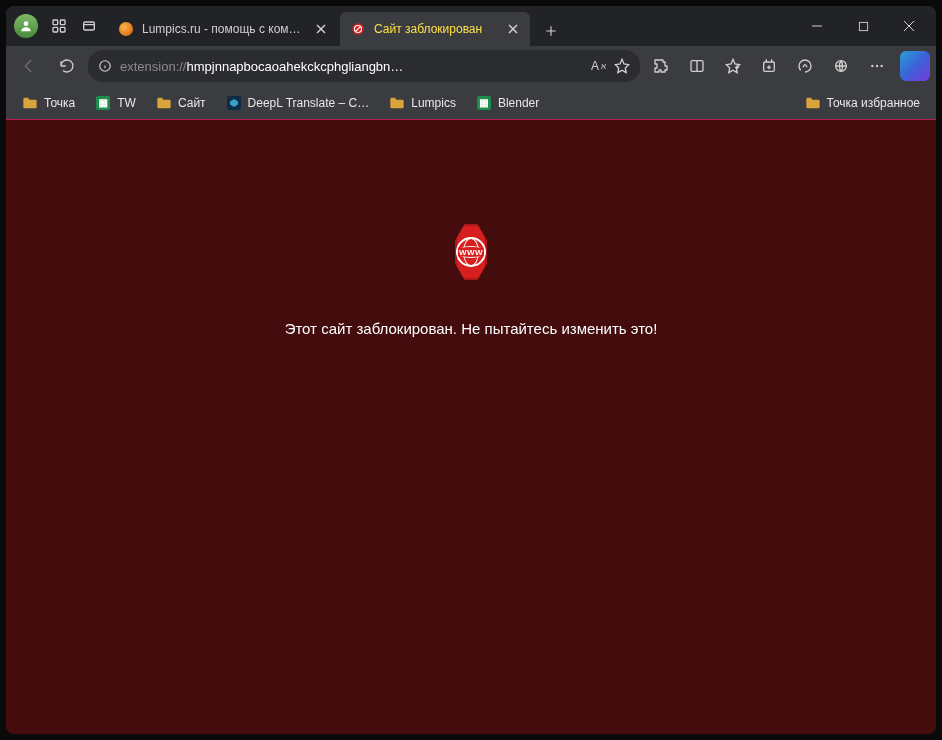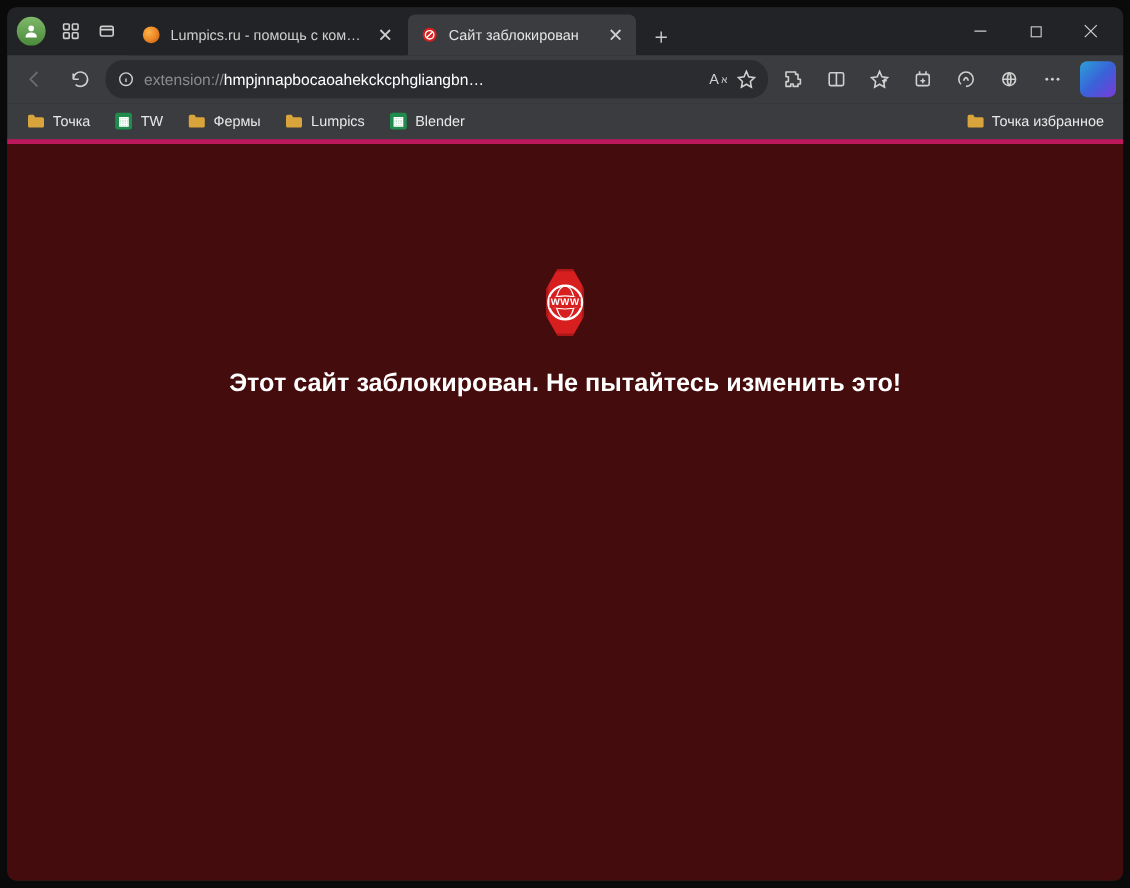--- a/index.html
+++ b/index.html
@@ -51,21 +51,21 @@
     max-width: 230px;
     background: #222326;
     border-radius: 6px 6px 0 0;
     display:flex; align-items:center;
     padding: 0 8px 0 10px;
     margin-right: 2px;
     color:#cfcfcf;
     gap:8px;
     position:relative;
   }
-  .tab.active { background: #3b3c3f; color:#e5e5e5;justify-content:space-between; }
+  .tab.active { background: #3b3c3f; color:#fde047;justify-content:space-between; }
   .tab .favicon { width:16px;height:16px;flex:0 0 16px;display:flex;align-items:center;justify-content:center; }
   .tab .tab-label { flex:1; white-space:nowrap; overflow:hidden; text-overflow:ellipsis; font-size:12px; }
   .tab .tab-close { width:18px;height:18px;display:flex;align-items:center;justify-content:center;border-radius:3px;color:#cfcfcf;}
   .newtab {
     width:30px;height:30px;display:flex;align-items:center;justify-content:center;color:#cfcfcf;margin-left:4px;border-radius:4px;
   }
   .spacer{flex:1;}
   .win-controls{display:flex;}
   .win-btn{width:46px;height:40px;display:flex;align-items:center;justify-content:center;color:#cfcfcf;}
 
@@ -103,21 +103,21 @@
     margin-left:4px;
   }
 
   
   .bookbar {
     height:34px;
     background:#3b3c3f;
     display:flex; align-items:center;
     padding:0 8px;
     gap:4px;
-    border-bottom:4px solid #be185d;
+    border-bottom:1px solid #be185d;
   }
   .bm {
     display:flex;align-items:center;gap:6px;
     padding:4px 8px;border-radius:4px;color:#e8e8e8;font-size:12px;
     white-space:nowrap;
   }
   .bm-icon{width:16px;height:16px;display:flex;align-items:center;justify-content:center;}
   .folder-ic{fill:#d9a43b;}
   .sheet-ic{width:14px;height:14px;background:#1f8b4c;border-radius:2px;display:flex;align-items:center;justify-content:center;color:#fff;font-size:10px;font-weight:bold;}
   .deepl-ic{width:14px;height:14px;background:#0f2b46;border-radius:2px;display:flex;align-items:center;justify-content:center;}
@@ -129,21 +129,21 @@
     background:#440c0c;
     display:flex;
     flex-direction:column;
     align-items:center;
     padding-top:104px;
     color:#fff;
   }
   .stop-sign{
     width:32px;height:56px;
     position:relative;
-    margin-bottom:28px;
+    margin-bottom:40px;
   }
   .stop-sign .oct{
     width:100%;height:100%;
     background:#d71f1f;
     clip-path: polygon(30% 0%, 70% 0%, 100% 30%, 100% 70%, 70% 100%, 30% 100%, 0% 70%, 0% 30%);
     display:flex;align-items:center;justify-content:center;
     box-shadow:0 0 0 2px rgba(0,0,0,0.2) inset;
   }
   .stop-sign .globe{
     width:30px;height:30px;border:2px solid #fff;border-radius:50%;
@@ -154,22 +154,22 @@
   .stop-sign .globe::after{
     content:"";position:absolute;background:transparent;border:1.5px solid #fff;
   }
   .stop-sign .globe::before{width:14px;height:26px;border-radius:50%;}
   .stop-sign .globe::after{width:26px;height:10px;border-radius:50%;}
   .stop-sign .www{
     position:absolute;left:50%;top:50%;transform:translate(-50%,-50%);
     font-size:8px;font-weight:bold;color:#fff;background:#d71f1f;padding:0 1px;letter-spacing:0.5px;
   }
   .blocked-msg{
-    font-size:21px;
-    font-weight:700;
+    font-size:15px;
+    font-weight:400;
     text-align:center;
     color:#fff;
   }
 
   svg{display:block;}
 </style>
 </head>
 <body>
 
 <div class="browser">
@@ -336,21 +336,31 @@
           <span class="sheet-ic">▦</span>
         </span>
       <span>TW</span>
     </div>
     <div class="bm">
       <span class="bm-icon">
           <svg width="16" height="14" viewBox="0 0 24 20">
             <path class="folder-ic" d="M2 4a2 2 0 0 1 2-2h5l2 3h9a2 2 0 0 1 2 2v9a2 2 0 0 1-2 2H4a2 2 0 0 1-2-2z"></path>
           </svg>
         </span>
-      <span>Фермы</span>
+      <span>Сайт</span>
+    </div>
+    <div class="bm">
+      <span class="bm-icon">
+          <span class="deepl-ic">
+            <svg width="8" height="8" viewBox="0 0 10 10">
+              <path fill="#3aa0c9" d="M5 0l5 3v4l-5 3-5-3V3z"></path>
+            </svg>
+          </span>
+        </span>
+      <span>DeepL Translate – С…</span>
     </div>
     <div class="bm">
       <span class="bm-icon">
           <svg width="16" height="14" viewBox="0 0 24 20">
             <path class="folder-ic" d="M2 4a2 2 0 0 1 2-2h5l2 3h9a2 2 0 0 1 2 2v9a2 2 0 0 1-2 2H4a2 2 0 0 1-2-2z"></path>
           </svg>
         </span>
       <span>Lumpics</span>
     </div>
     <div class="bm">

